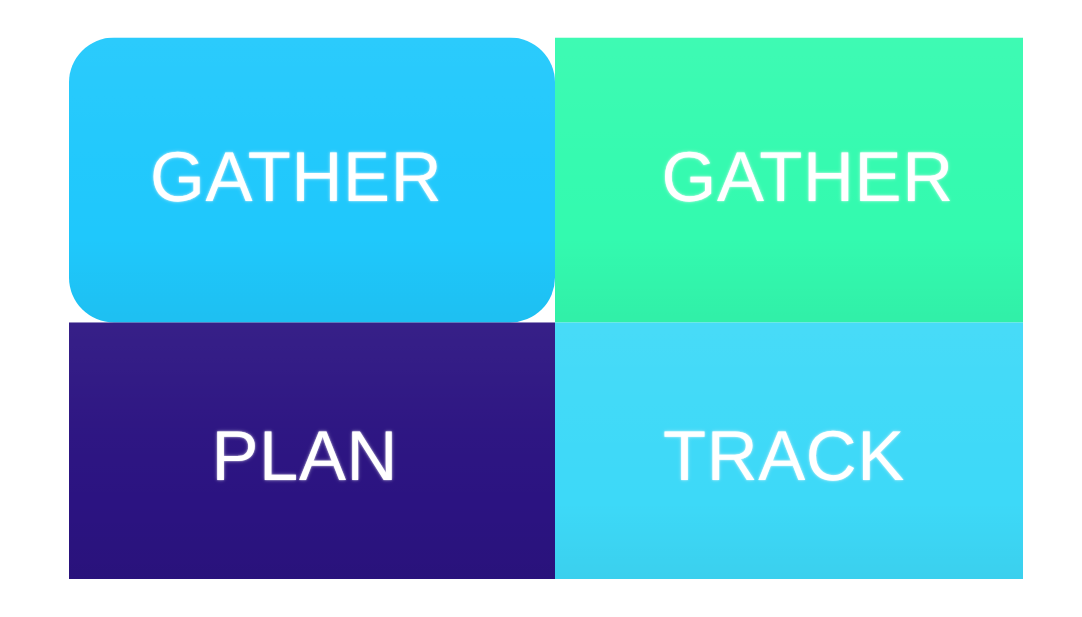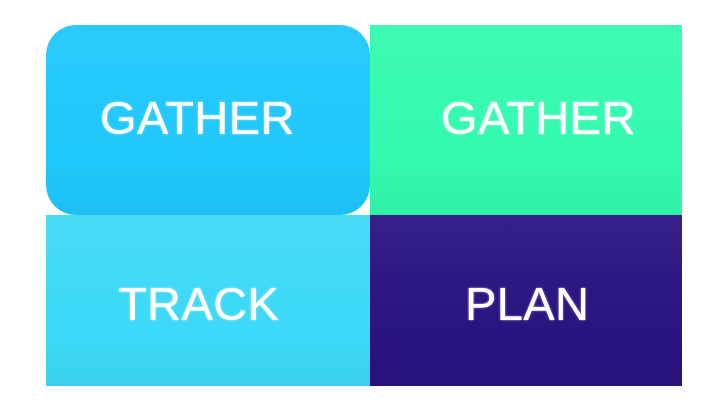--- a/index.html
+++ b/index.html
@@ -83,21 +83,21 @@
 <div id="quadrant-panel">
 
   <div class="quadrant" id="quadrant-top-left" style="background-color: rgb(31, 200, 252);">
     <span class="quadrant-label" style="color: rgb(255, 255, 255);">GATHER</span>
   </div>
 
   <div class="quadrant" id="quadrant-top-right" style="background-color: rgb(51, 250, 175);">
     <span class="quadrant-label" style="color: rgb(255, 255, 255);">GATHER</span>
   </div>
 
+  <div class="quadrant" id="quadrant-bottom-left" style="background-color: rgb(43, 19, 129);">
+    <span class="quadrant-label" style="color: rgb(255, 255, 255);">PLAN</span>
+  </div>
+
   <div class="quadrant" id="quadrant-bottom-right" style="background-color: rgb(61, 217, 248);">
     <span class="quadrant-label" style="color: rgb(255, 255, 255);">TRACK</span>
-  </div>
-
-  <div class="quadrant" id="quadrant-bottom-left" style="background-color: rgb(43, 19, 129);">
-    <span class="quadrant-label" style="color: rgb(255, 255, 255);">PLAN</span>
   </div>
 
 </div>
 
 </body></html>

